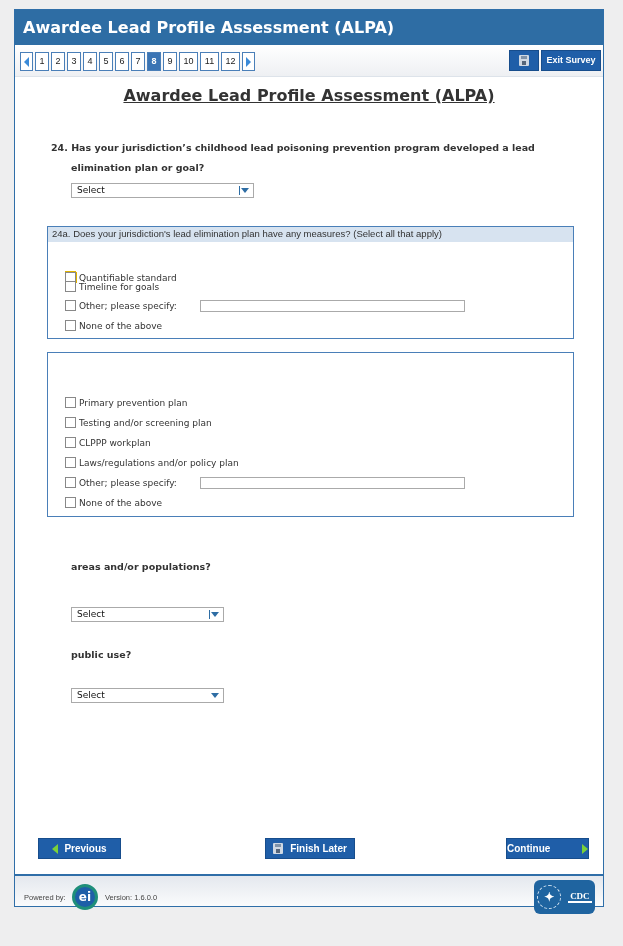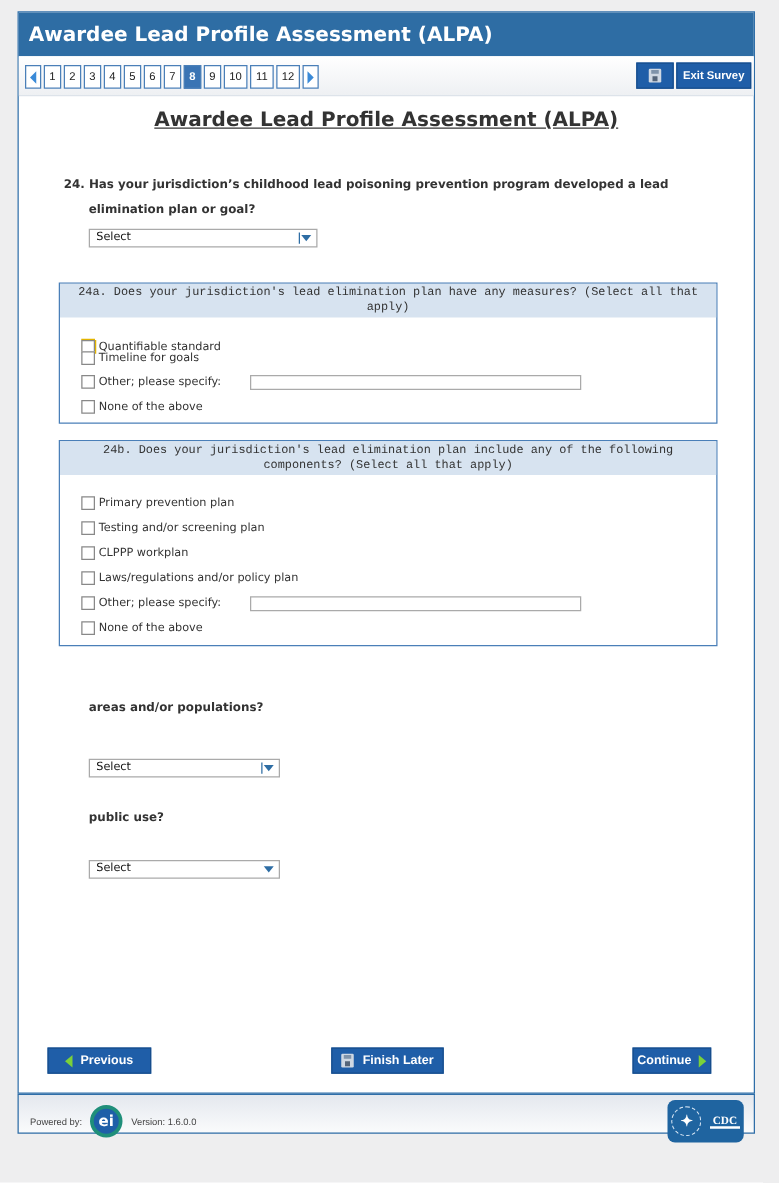--- a/index.html
+++ b/index.html
@@ -60,22 +60,21 @@
   .select .caret {
     position:absolute; right:4px; top:4px; width:0; height:0;
     border-left:4px solid transparent; border-right:4px solid transparent; border-top:5px solid #2e6da4;
   }
   .select .sep { position:absolute; right:13px; top:2px; width:1px; height:9px; background:#2e6da4; }
   .group {
     position:absolute; left:32px; width:527px; border:1px solid #4a7fb8; box-sizing:border-box;
   }
   .group-head {
     background:#d7e3f0; font-size:9.5px; color:#333; padding:1px 4px 2px 4px; line-height:12px;
-    font-family:Liberation Mono, monospace;
-    text-align:center;
+    font-family:Liberation Sans, sans-serif;
   }
   .opt { position:absolute; left:17px; font-size:9px; color:#333; display:flex; align-items:center; }
   .cb {
     width:11px; height:11px; border:1px solid #888; background:#fff; margin-right:3px;
     box-sizing:border-box; cursor:pointer;
   }
   .cb.focus { border-color:#888; box-shadow:1px 0 0 #e2b400, 0 -1px 0 #e2b400; }
   .spec {
     position:absolute; left:152px; width:265px; height:12px; border:1px solid #aaa; background:#fff;
     box-sizing:border-box;
@@ -164,21 +163,20 @@
       <span>Other; please specify:</span>
     </div>
     <div class="spec" style="top:73px;"></div>
     <div class="opt" style="top:93px;">
       <span class="cb"></span>
       <span>None of the above</span>
     </div>
   </div>
 
   <div class="group" style="top:342px; height:165px;">
-    <div class="group-head">24b. Does your jurisdiction's lead elimination plan include any of the following components? (Select all that apply)</div>
     <div class="opt" style="top:44px;">
       <span class="cb"></span>
       <span>Primary prevention plan</span>
     </div>
     <div class="opt" style="top:64px;">
       <span class="cb"></span>
       <span>Testing and/or screening plan</span>
     </div>
     <div class="opt" style="top:84px;">
       <span class="cb"></span>
@@ -217,21 +215,21 @@
   </div>
 
   <div class="btn" style="left:23px; width:83px;">
     <span class="arrow-l"></span>
     <span>Previous</span>
   </div>
   <div class="btn" style="left:250px; width:90px;">
     <span class="floppy" style="margin-right:7px;"></span>
     <span>Finish Later</span>
   </div>
-  <div class="btn" style="left:491px; width:63px;">
+  <div class="btn" style="left:491px; width:83px;justify-content:space-between;">
     <span>Continue</span>
     <span class="arrow-r"></span>
   </div>
 </div>
 
 <div class="footer-wrap">
   <span class="powered">Powered by:</span>
   <span class="ei-logo">ei</span>
   <span class="version">Version: 1.6.0.0</span>
   <div class="cdc-logo">

